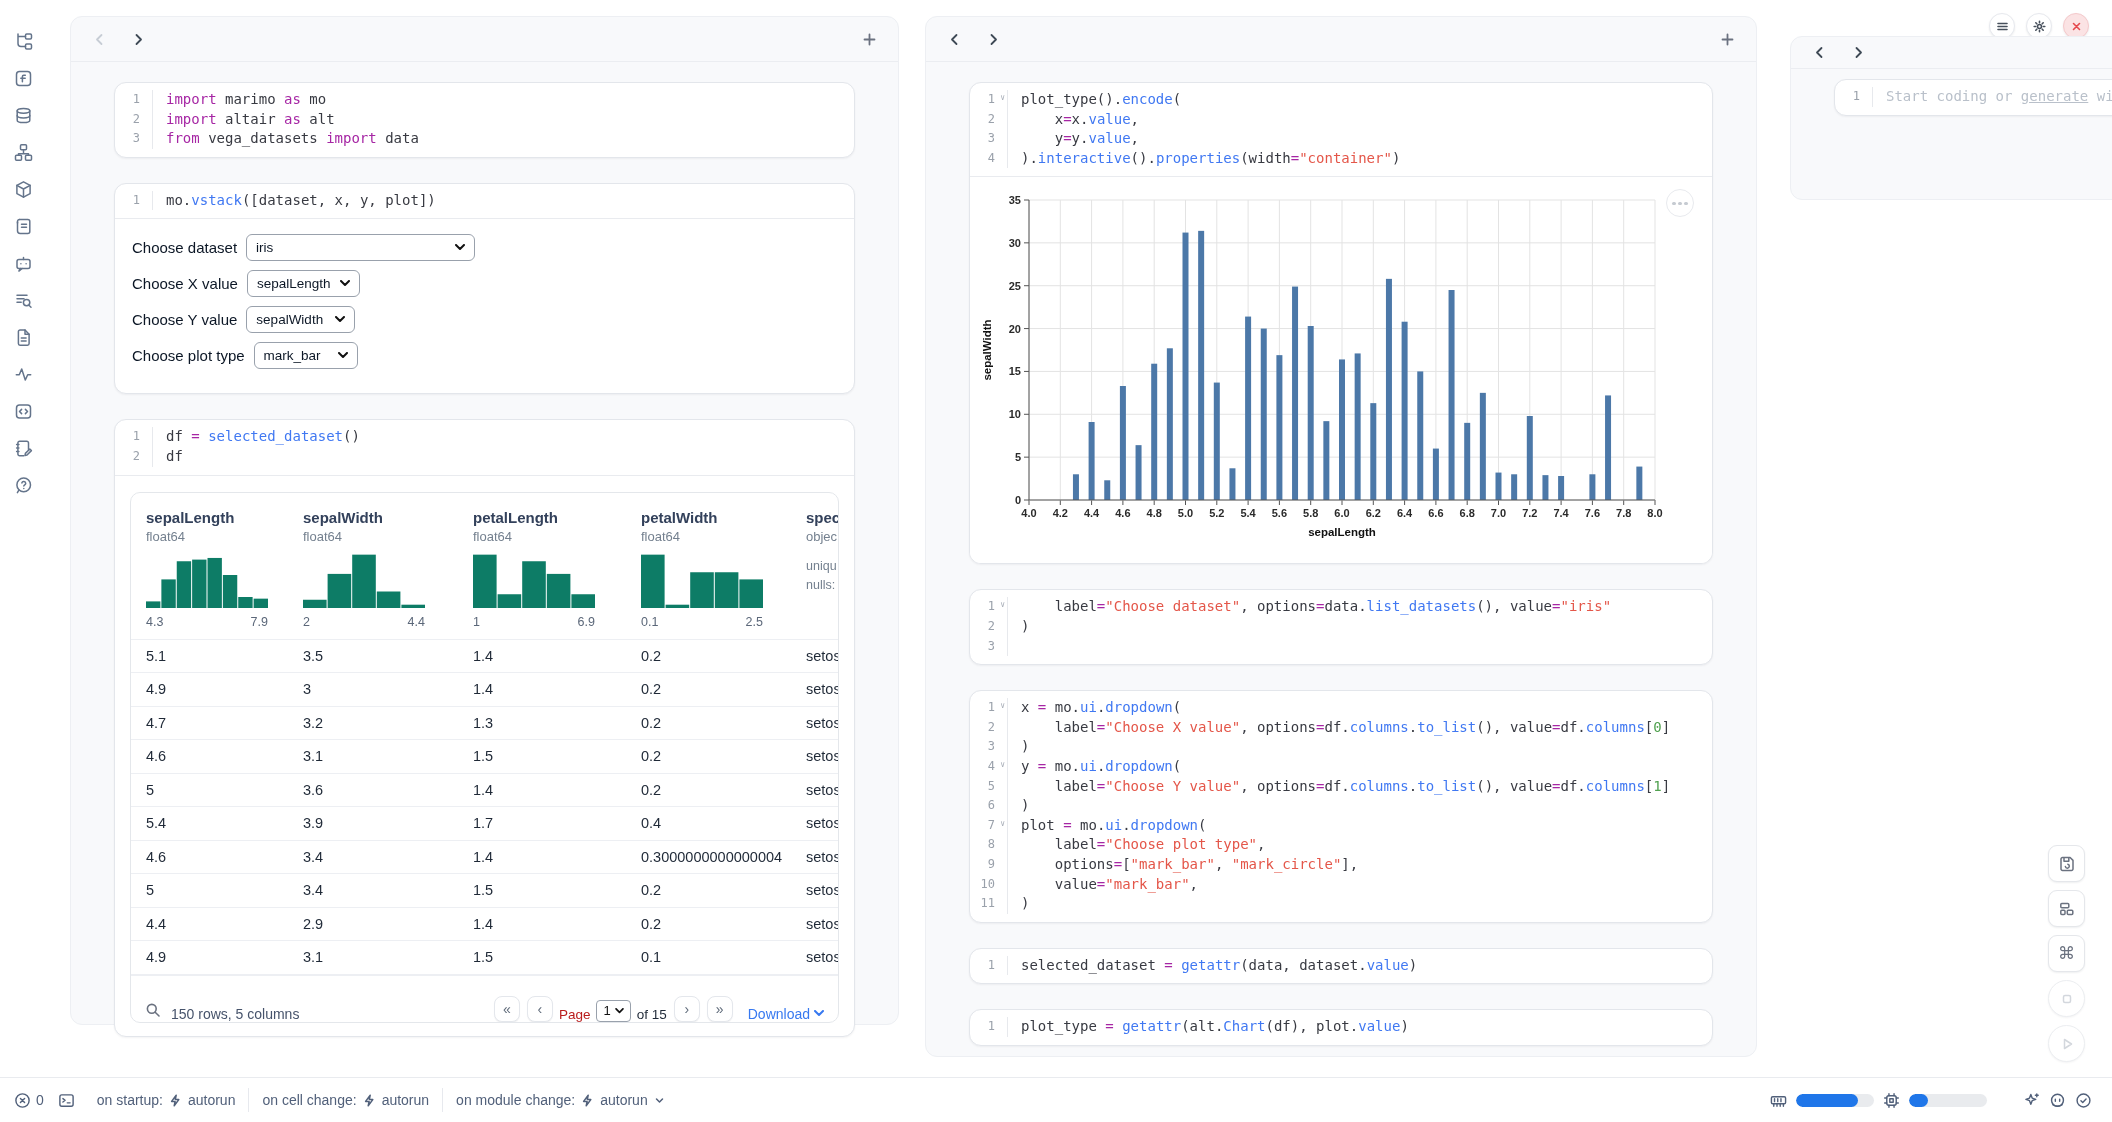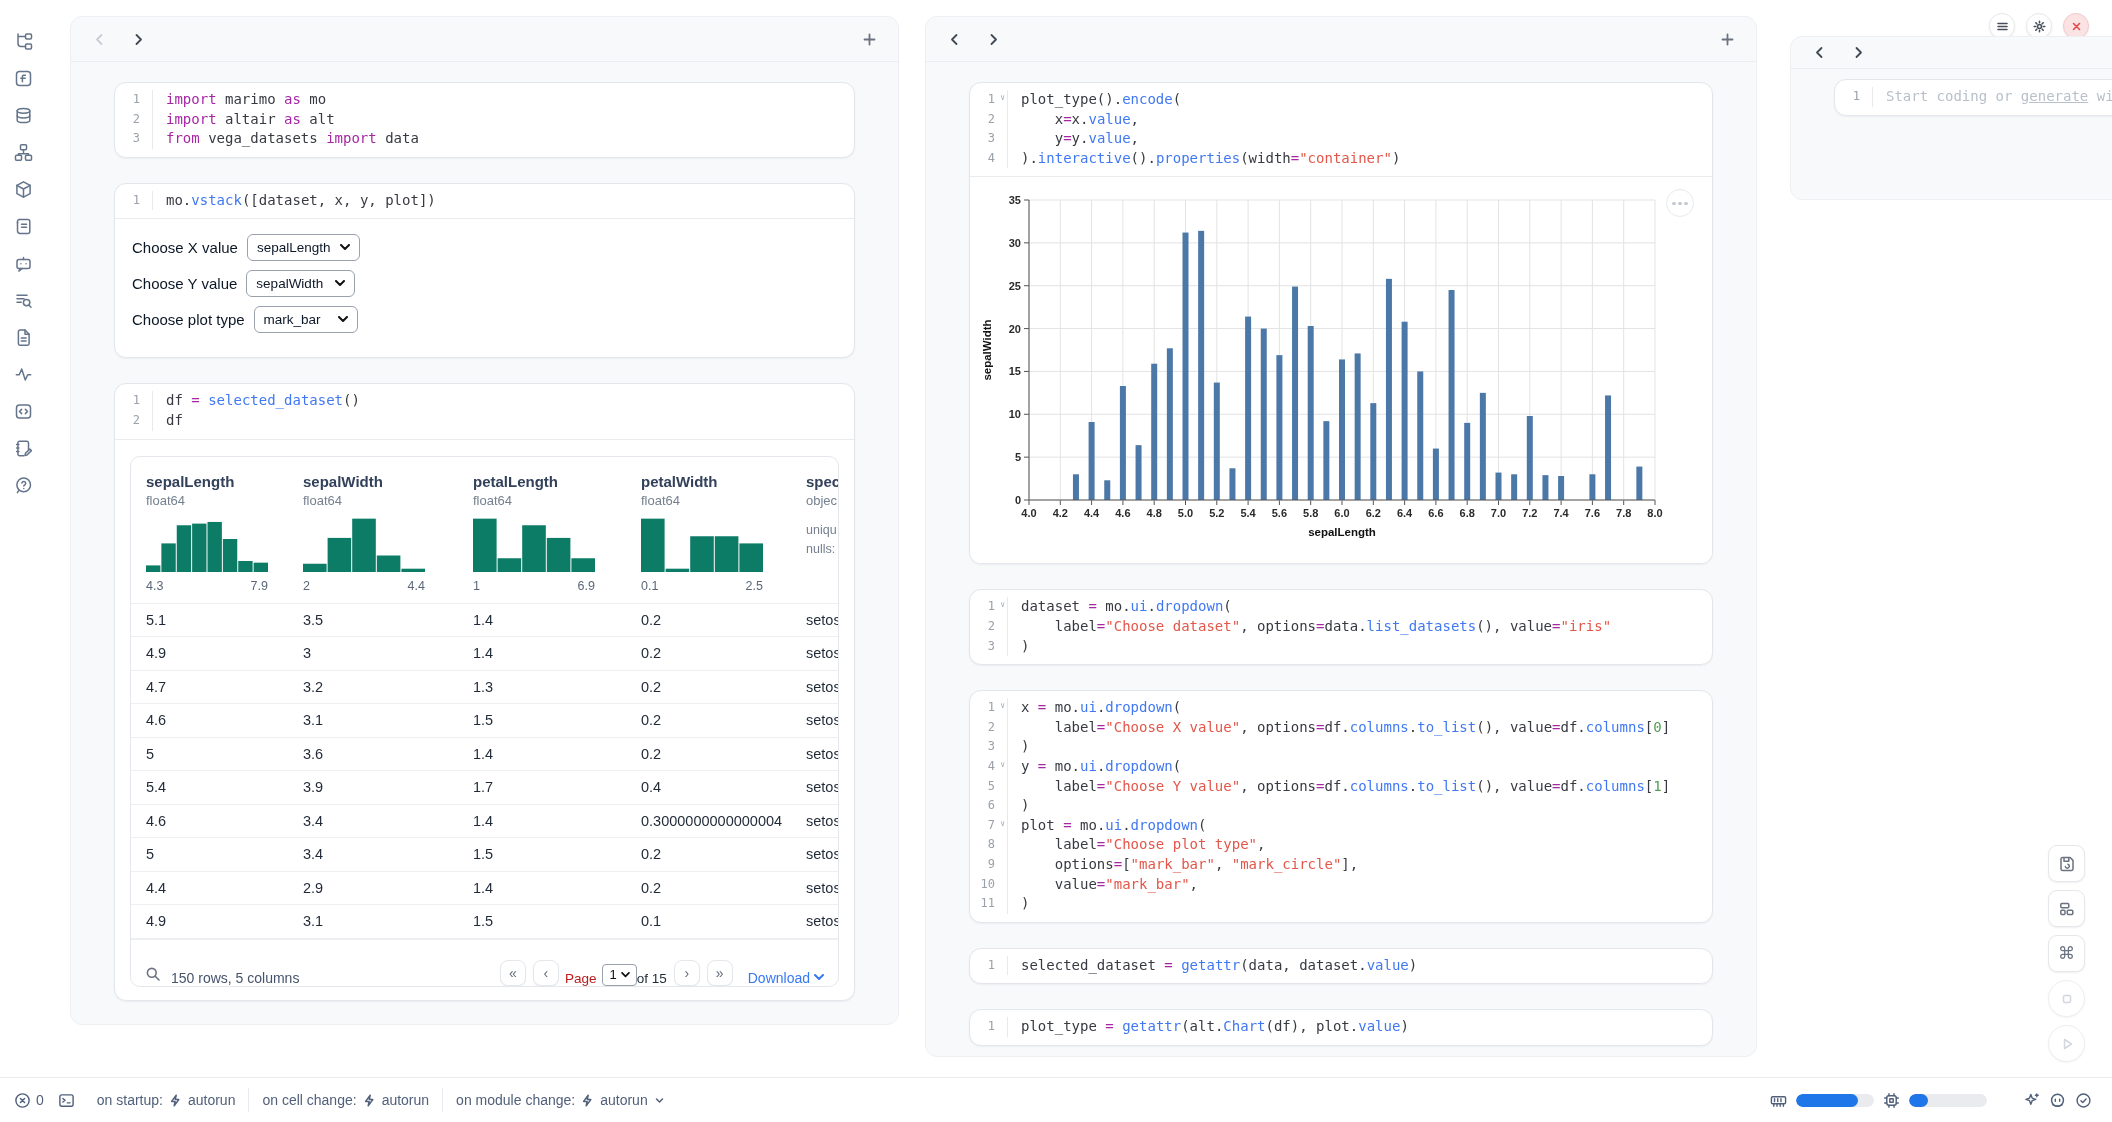--- a/index.html
+++ b/index.html
@@ -83,21 +83,21 @@
     font-size:14.5px; color:#1f2937; }
   .trow:last-child { border-bottom:none; }
   .tfoot { display:flex; align-items:flex-end; height:47px; padding:0 14px;
     border-top:1px solid #edeff3; }
   .tfoot .summary { font-size:14px; color:#46536b; margin-left:10px; }
   .tfoot .spacer { flex:1; }
   .pgbtn { width:26px; height:26px; border:1px solid #e4e7ec; border-radius:8px; background:#fff;
     display:flex; align-items:center; justify-content:center; color:#5f6b7a; font-size:14px;
     margin-left:7px; box-shadow:0 1px 1px rgba(16,24,40,.06); cursor:pointer; }
   .pglabel { font-size:13.5px; color:#b91c1c; margin-left:6px; }
-  .oflabel { font-size:13.5px; color:#1f2937; }
+  .oflabel { font-size:13.5px; color:#1f2937; margin-left:6px; }
   .pgsel { height:22px; border:1px solid #99a1ac; border-radius:4px; display:flex;
     align-items:center; padding:0 6px; margin-left:6px; font-size:13px; color:#111; cursor:pointer; }
   .pgsel svg { width:9px; height:6px; stroke:#111; fill:none; stroke-width:2; stroke-linecap:round;
     stroke-linejoin:round; margin-left:4px; }
   .dl { color:#3779f0; font-size:14px; margin-left:15px; display:flex; align-items:center; gap:4px;
     cursor:pointer; }
   .dl svg { width:10px; height:7px; stroke:#3779f0; fill:none; stroke-width:2; stroke-linecap:round;
     stroke-linejoin:round; }
   .search-ic svg { width:16px; height:16px; stroke:#6b7280; fill:none; stroke-width:1.6;
     stroke-linecap:round; }
@@ -262,20 +262,29 @@
       <div class="cell">
         <div class="code">
           <div class="gut">
             <div class="ln">1</div>
           </div>
           <div class="src">
             <div class="sl"><span class="tk-pl">mo.</span><span class="tk-fn">vstack</span><span class="tk-pl">([dataset, x, y, plot])</span></div>
           </div>
         </div>
         <div class="out controls">
+          <div class="ctl-row">
+            <span class="ctl-label">Choose dataset</span>
+            <div class="sel" style="width: 229px;">
+              <span>iris</span>
+              <svg viewBox="0 0 10 7">
+                <path d="M1 1l4 4 4-4"></path>
+              </svg>
+            </div>
+          </div>
           <div class="ctl-row">
             <span class="ctl-label">Choose X value</span>
             <div class="sel" style="width: 113px;">
               <span>sepalLength</span>
               <svg viewBox="0 0 10 7">
                 <path d="M1 1l4 4 4-4"></path>
               </svg>
             </div>
           </div>
           <div class="ctl-row">
@@ -652,21 +661,20 @@
           </button></div>
       </div>
       <div class="cell">
         <div class="code">
           <div class="gut">
             <div class="ln">1<span class="fold">∨</span></div>
             <div class="ln">2</div>
             <div class="ln">3</div>
           </div>
           <div class="src">
-            <div class="sl"><span class="tk-pl">dataset </span><span class="tk-op">=</span><span class="tk-pl"> mo.</span><span class="tk-fn">ui</span><span class="tk-pl">.</span><span class="tk-fn">dropdown</span><span class="tk-pl">(</span></div>
             <div class="sl"><span class="tk-pl">    label</span><span class="tk-op">=</span><span class="tk-st">"Choose dataset"</span><span class="tk-pl">, options</span><span class="tk-op">=</span><span class="tk-pl">data.</span><span class="tk-fn">list_datasets</span><span class="tk-pl">(), value</span><span class="tk-op">=</span><span class="tk-st">"iris"</span></div>
             <div class="sl"><span class="tk-pl">)</span></div>
           </div>
         </div>
       </div>
       <div class="cell">
         <div class="code">
           <div class="gut">
             <div class="ln">1<span class="fold">∨</span></div>
             <div class="ln">2</div>

